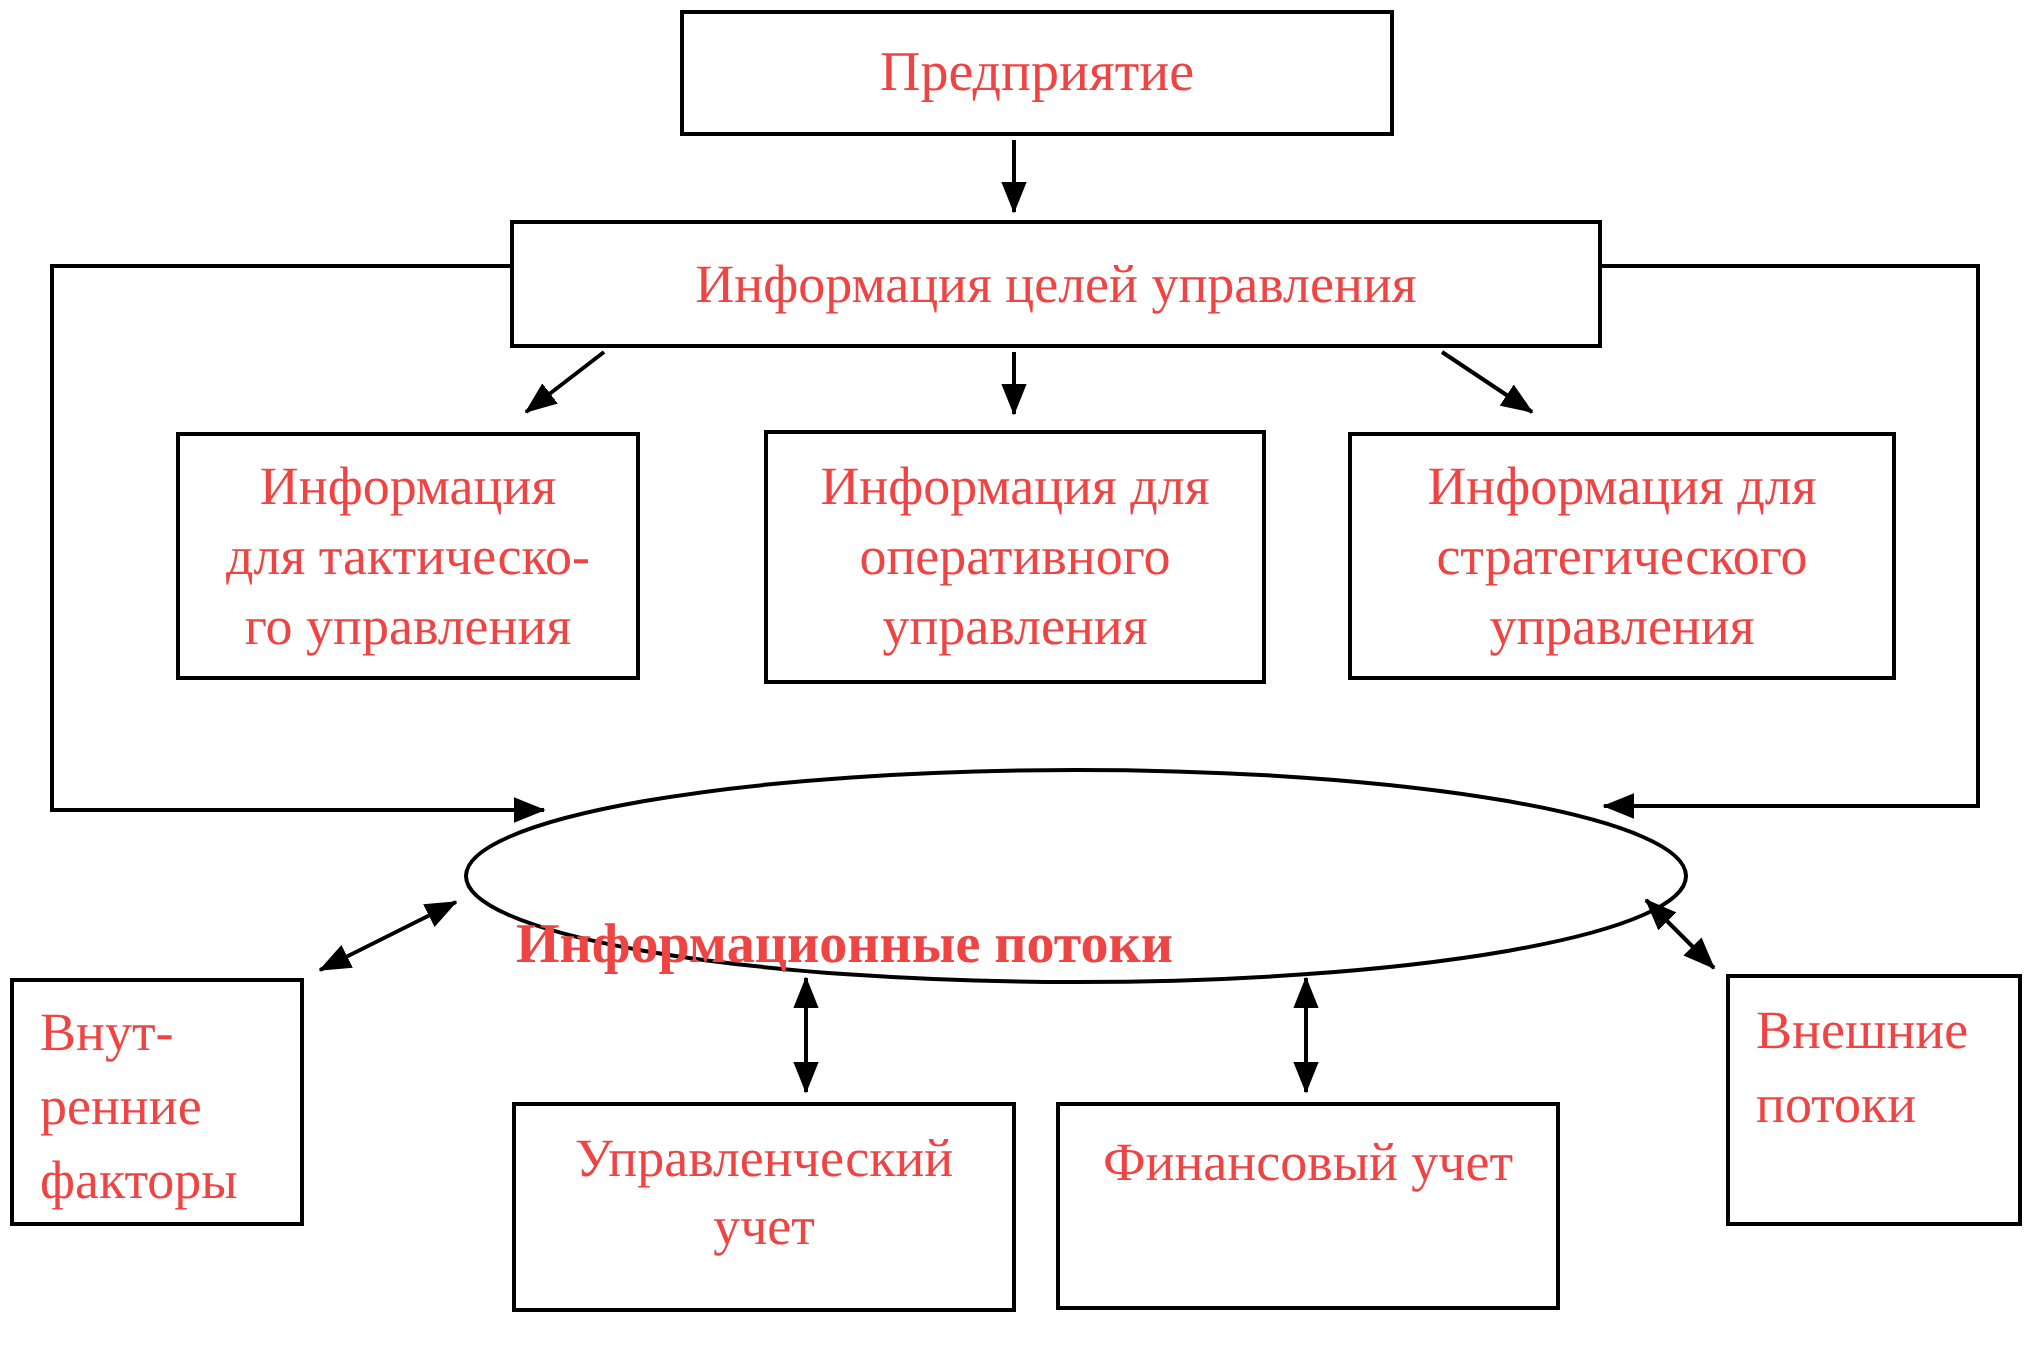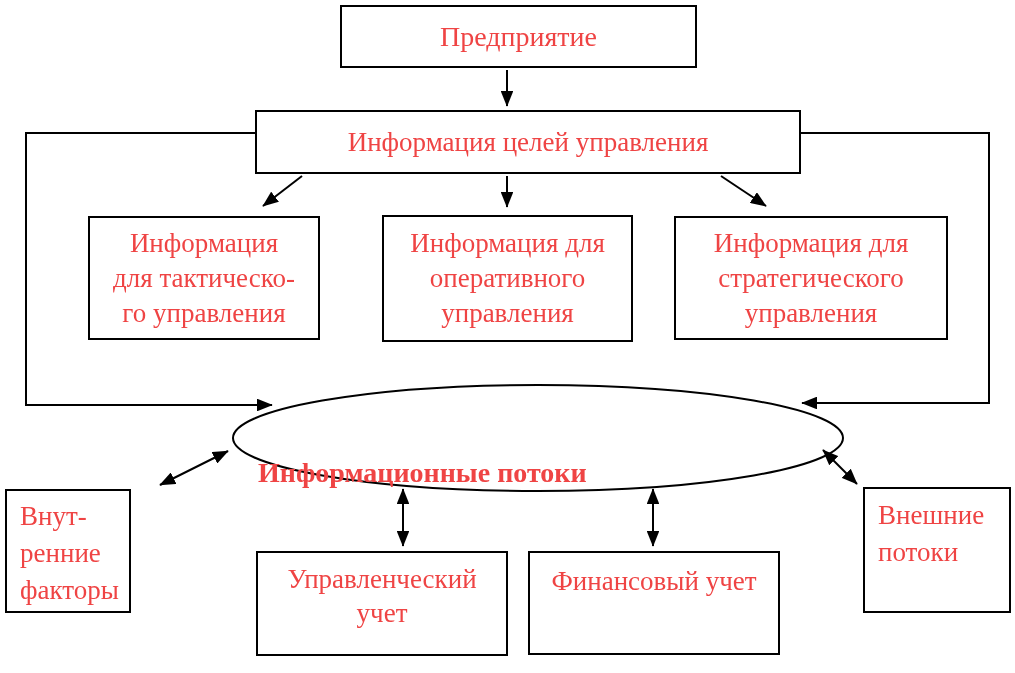--- a/index.html
+++ b/index.html
@@ -32,21 +32,21 @@
   #operational{left:382px;top:215px;width:251px;height:127px;}
   #strategic{left:674px;top:216px;width:274px;height:124px;}
   
   #flows-label{
     position:absolute;left:258px;top:412px;width:560px;
     text-align:left;font-weight:bold;font-size:28px;line-height:36px;
     white-space:pre-line;
     margin-top:43px;
   }
   
-  #internal{left:5px;top:489px;width:126px;height:124px;text-align:left;padding:7px 0 0 13px;line-height:37px;}
+  #internal{left:5px;top:489px;width:147px;height:124px;text-align:left;padding:7px 0 0 13px;line-height:37px;}
   #external{left:863px;top:487px;width:148px;height:126px;text-align:left;padding:8px 0 0 13px;line-height:37px;}
   
   #mgmt{left:256px;top:551px;width:252px;height:105px;padding-top:9px;line-height:34px;}
   #fin{left:528px;top:551px;width:252px;height:104px;padding-top:11px;}
 </style>
 </head>
 <body>
 
 <div id="canvas">
 

